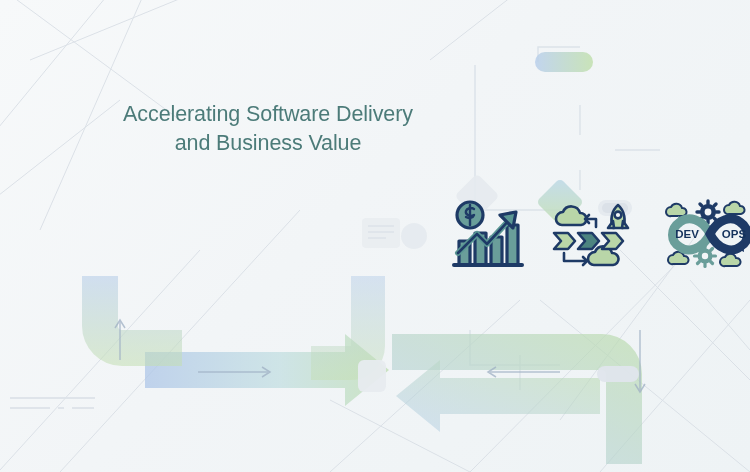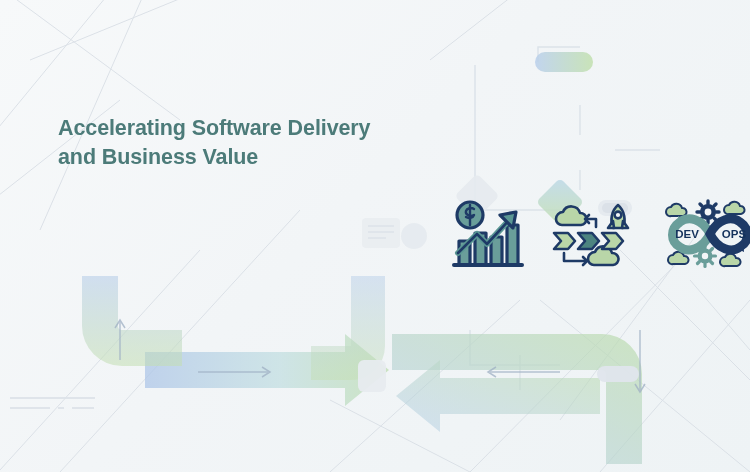--- a/index.html
+++ b/index.html
@@ -31,27 +31,28 @@
   .headline {
     font-size:46px;
     line-height:1.10;
     font-weight:bold;
     letter-spacing:-0.9px;
     color:#152a5e;
     white-space:pre-line;
     text-shadow:0 1px 0 rgba(255,255,255,.55);
   }
   .subhead {
-    margin-top:18px;
+    margin-top:4px;
     font-size:21.5px;
     line-height:1.34;
-    font-weight:bold;
+    font-weight:normal;
     letter-spacing:-0.1px;
     color:#4c7b79;
     white-space:pre-line;
+    text-align:center;
   }
 
   
   .icon-row {
     position:absolute;
     left:446px; top:192px;
     width:290px; height:84px;
     display:flex;
     align-items:center;
     gap:22px;

